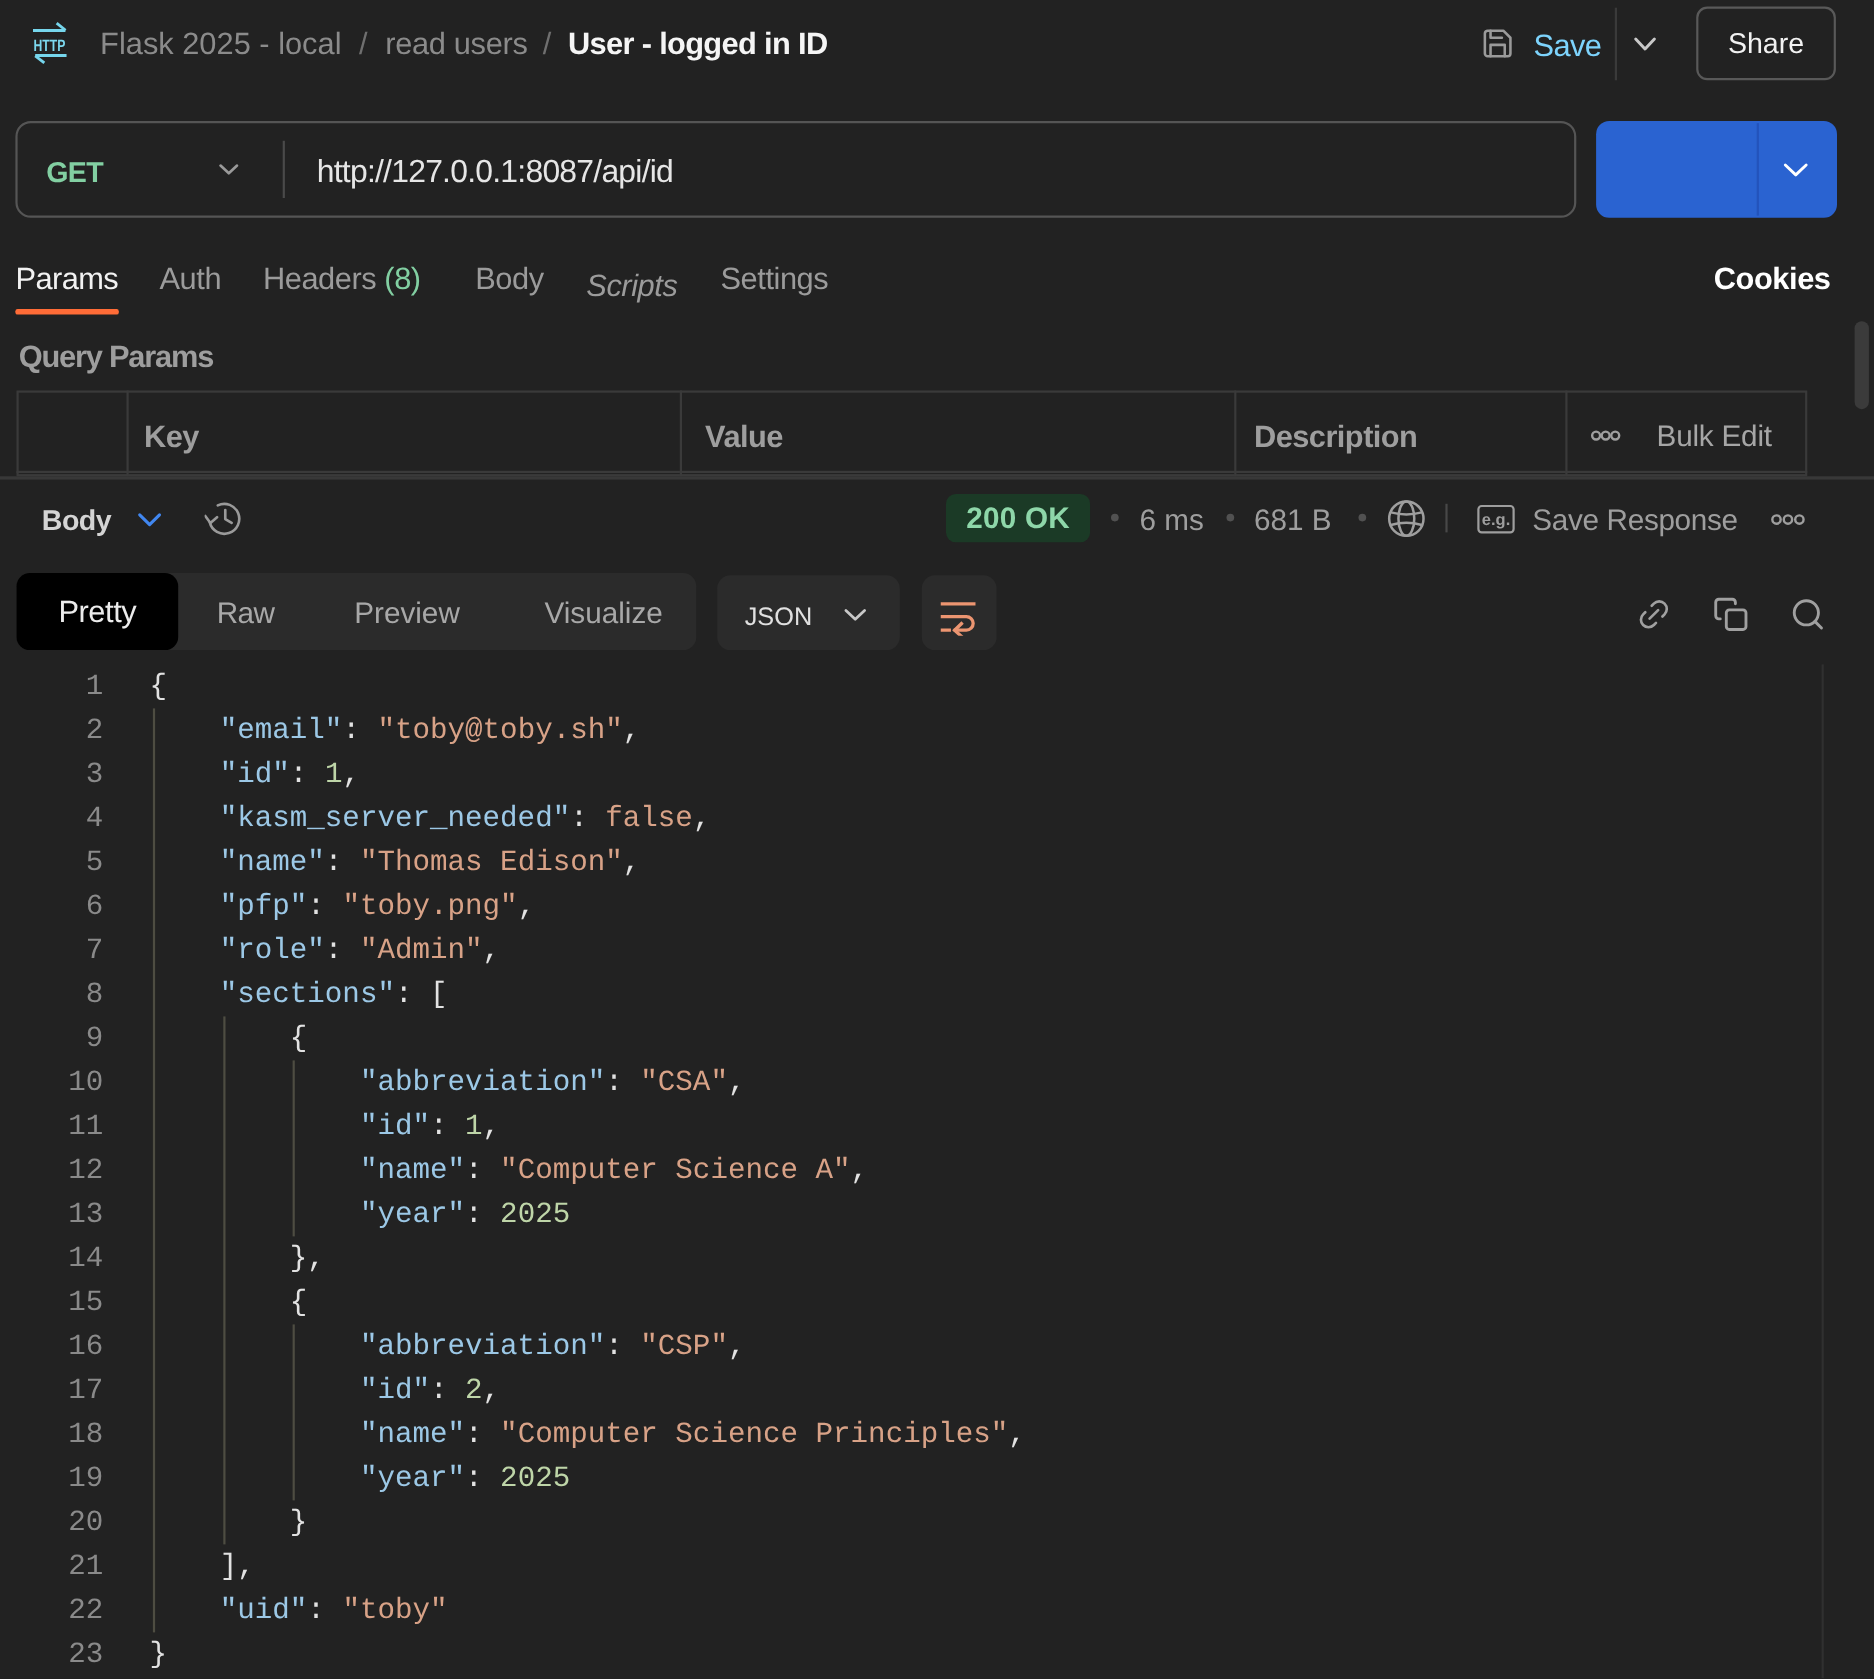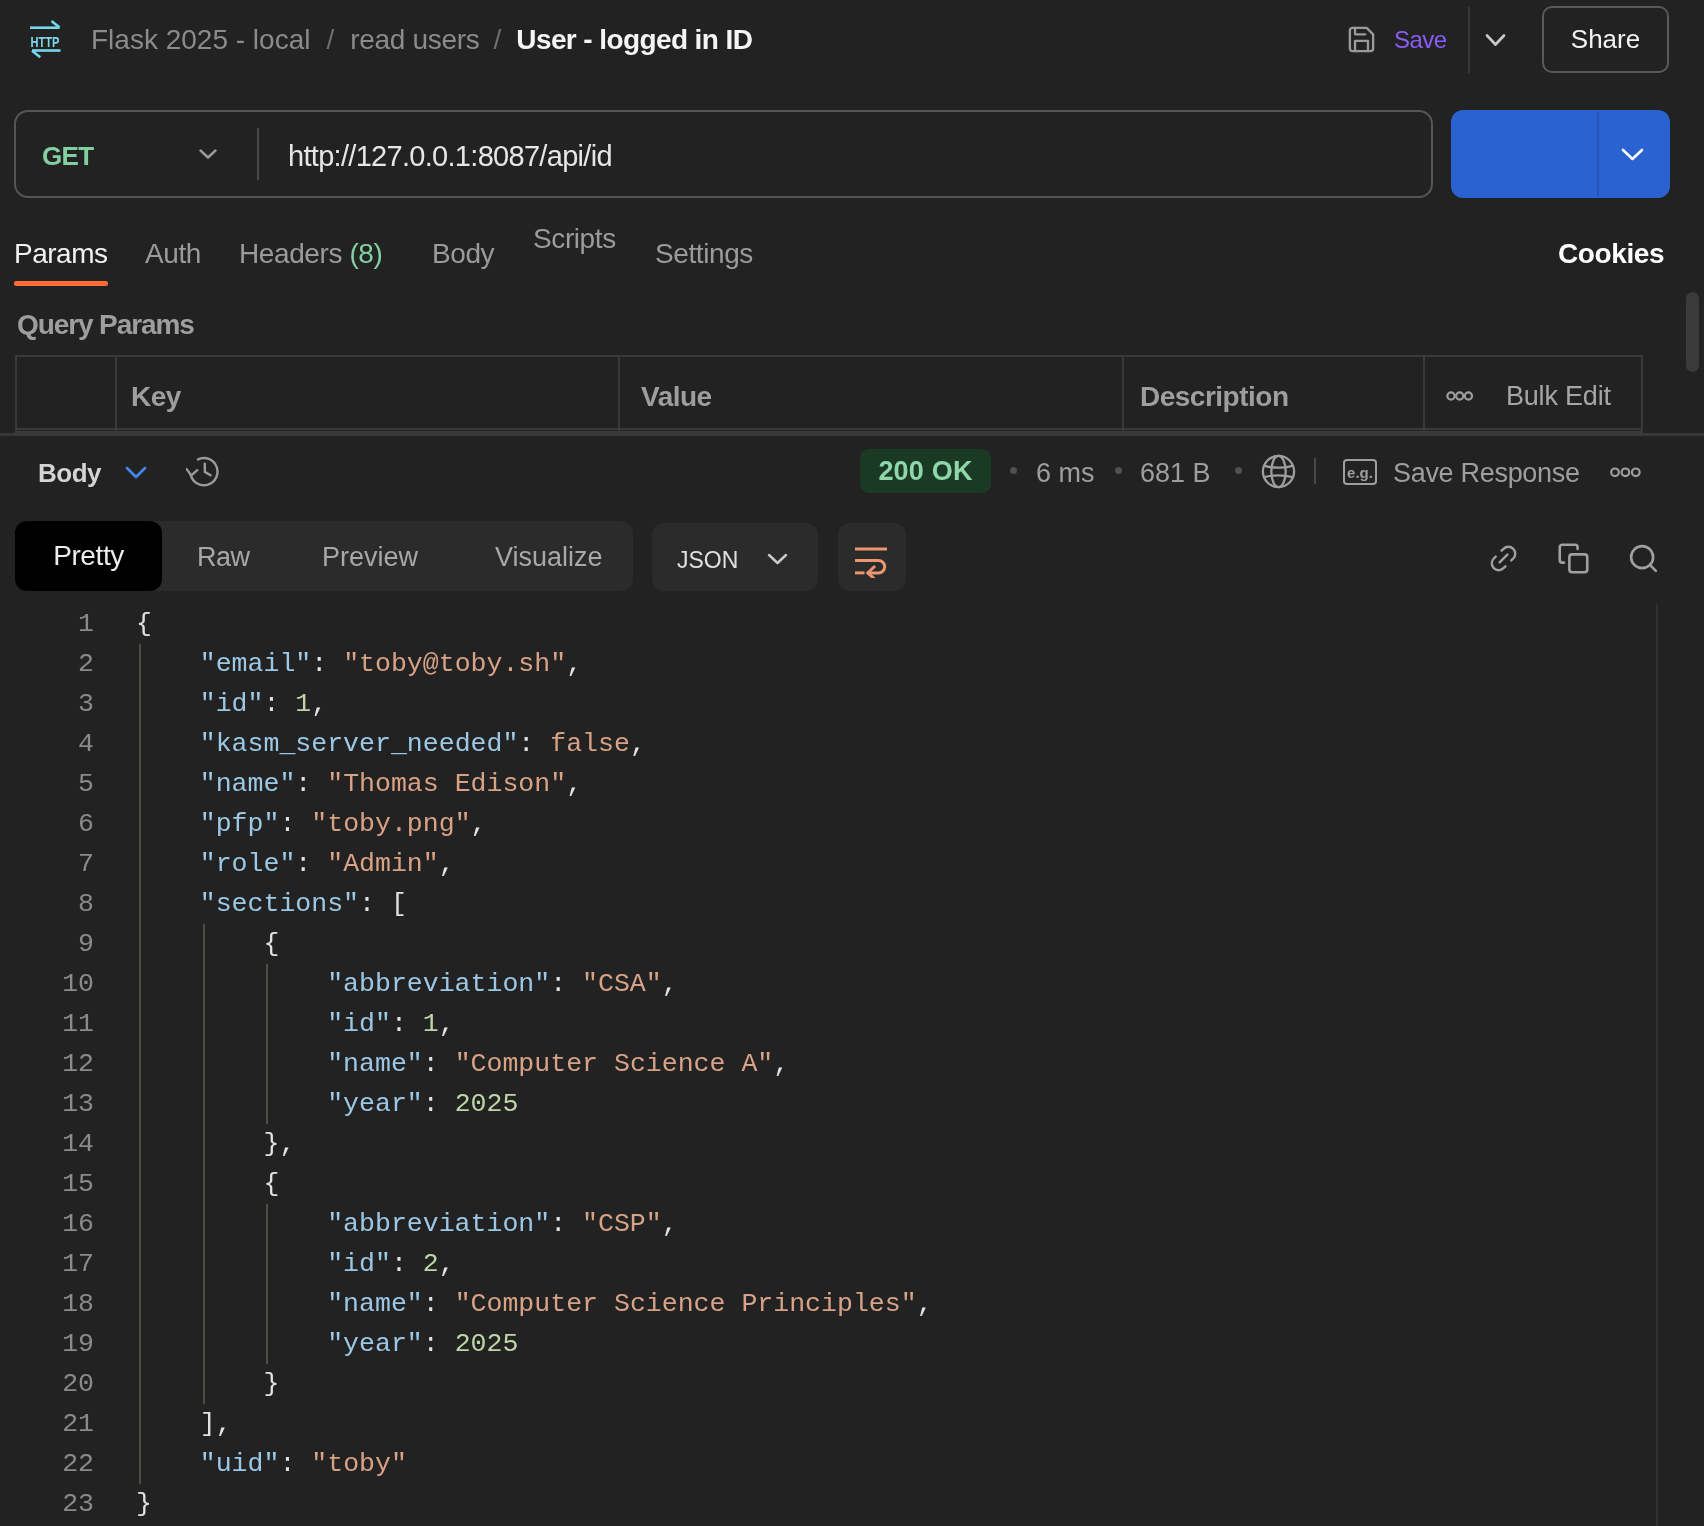--- a/index.html
+++ b/index.html
@@ -23,21 +23,21 @@
     </g>
     <text x="0.5" y="27.5" fill="#7cd8ee" font-size="15" font-weight="bold" textLength="29" lengthAdjust="spacingAndGlyphs">HTTP</text>
   </svg>
   <div class="abs" style="left:91px;top:26px;height:28px;display:flex;align-items:center;font-size:28px;color:#8b8b8b;white-space:pre;"><span>Flask 2025 - local</span><span style="color:#6f6f6f;margin:0 16px;">/</span><span style="letter-spacing:-0.3px;">read users</span><span style="color:#6f6f6f;margin-left:14px;margin-right:15px;">/</span><span style="color:#f5f5f5;font-weight:bold;letter-spacing:-0.6px;">User - logged in ID</span></div>
 
   <svg class="abs" style="left:1346px;top:24px;" width="31" height="31" viewBox="0 0 24 24" fill="none" stroke="#9a9a9a" stroke-width="1.8" stroke-linecap="round" stroke-linejoin="round">
     <path d="M19 21H5a2 2 0 0 1-2-2V5a2 2 0 0 1 2-2h11l5 5v11a2 2 0 0 1-2 2z"></path>
     <polyline points="17 21 17 13 7 13 7 21"></polyline>
     <polyline points="7 3 7 8 15 8"></polyline>
   </svg>
-  <div class="abs" style="left:1394px;top:26px;font-size:24px;color:#8b5cf6;letter-spacing:-0.5px;">Save</div>
+  <div class="abs" style="left:1394px;top:26px;font-size:28px;color:#7dd3fc;letter-spacing:-0.5px;">Save</div>
   <div class="abs" style="left:1468px;top:7px;width:2px;height:66px;background:#3a3a3a;"></div>
   <svg class="abs" style="left:1485px;top:33px;" width="21" height="14" viewBox="0 0 21 14" fill="none" stroke="#c8c8c8" stroke-width="2.7" stroke-linecap="round" stroke-linejoin="round">
       <path d="M2 2.5 L10.5 11.5 L19 2.5"></path>
     </svg>
   <div class="abs" style="left:1542px;top:6px;width:127px;height:67px;border:2px solid #595959;border-radius:10px;box-sizing:border-box;display:flex;align-items:center;justify-content:center;font-size:26px;color:#f2f2f2;">Share</div>
 
   <div class="abs" style="left:14px;top:110px;width:1419px;height:88px;border:2px solid #555555;border-radius:14px;box-sizing:border-box;"></div>
   <div class="abs" style="left:42px;top:141px;font-size:26px;font-weight:bold;color:#82cfa2;letter-spacing:-0.6px;">GET</div>
   <svg class="abs" style="left:199px;top:149px;" width="18" height="10" viewBox="0 0 18 10" fill="none" stroke="#9a9a9a" stroke-width="2.4" stroke-linecap="round" stroke-linejoin="round">
       <path d="M1.5 1.5 L9 8.5 L16.5 1.5"></path>
@@ -47,21 +47,21 @@
   <div class="abs" style="left:1451px;top:110px;width:219px;height:88px;border-radius:12px;background:#2a63d1;"></div>
   <div class="abs" style="left:1597px;top:112px;width:2px;height:84px;background:#2353bb;"></div>
   <svg class="abs" style="left:1621px;top:148px;" width="23" height="13" viewBox="0 0 23 13" fill="none" stroke="#ffffff" stroke-width="2.6" stroke-linecap="round" stroke-linejoin="round">
       <path d="M2 2 L11.5 11 L21 2"></path>
     </svg>
 
   <div class="abs" style="left:14px;top:238px;font-size:28px;color:#f2f2f2;letter-spacing:-0.5px;">Params</div>
   <div class="abs" style="left:145px;top:238px;font-size:28px;color:#9b9b9b;letter-spacing:-0.4px;">Auth</div>
   <div class="abs" style="left:239px;top:238px;font-size:28px;color:#9b9b9b;letter-spacing:-0.4px;">Headers <span style="color:#82cfa2;">(8)</span></div>
   <div class="abs" style="left:432px;top:238px;font-size:28px;color:#9b9b9b;letter-spacing:-0.4px;">Body</div>
-  <div class="abs" style="left:533px;top:223px;font-size:28px;color:#9b9b9b;letter-spacing:-0.4px;">Scripts</div>
+  <div class="abs" style="left:533px;top:244px;font-size:28px;color:#9b9b9b;letter-spacing:-0.4px;font-style:italic;">Scripts</div>
   <div class="abs" style="left:655px;top:238px;font-size:28px;color:#9b9b9b;letter-spacing:-0.4px;">Settings</div>
   <div class="abs" style="left:14px;top:281px;width:94px;height:5px;background:#ff6c37;border-radius:2px;"></div>
   <div class="abs" style="left:1558px;top:238px;font-size:28px;font-weight:bold;color:#ffffff;letter-spacing:-0.4px;">Cookies</div>
 
   <div class="abs" style="left:17px;top:309px;font-size:28px;font-weight:bold;color:#9e9e9e;letter-spacing:-1.1px;">Query Params</div>
 
   <div class="abs" style="left:15px;top:355px;width:1628px;height:78px;border:2px solid #3a3a3a;box-sizing:border-box;"></div>
   <div class="abs" style="left:15px;top:428px;width:1628px;height:2px;background:#3a3a3a;"></div>
   <div class="abs" style="left:115px;top:355px;width:2px;height:78px;background:#3a3a3a;"></div>
   <div class="abs" style="left:618px;top:355px;width:2px;height:78px;background:#3a3a3a;"></div>

